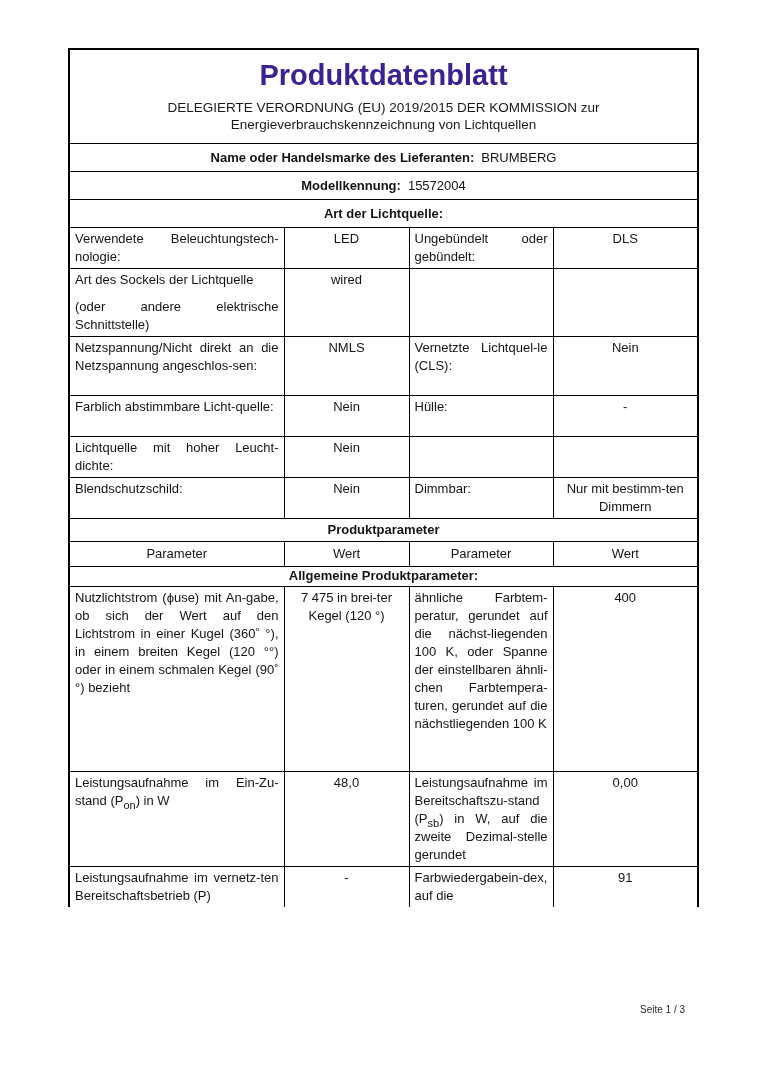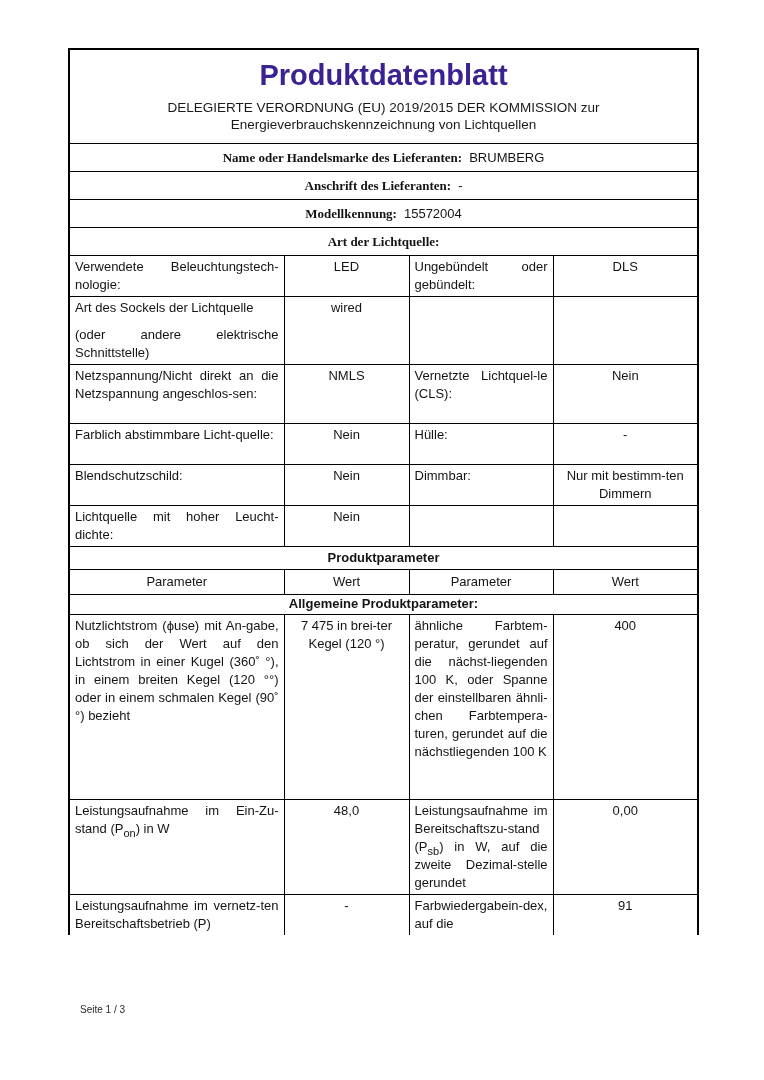--- a/index.html
+++ b/index.html
@@ -25,32 +25,32 @@
   tr.last td { border-bottom:none; }
   
   td.headblock { padding:8px 6px 10px 6px; }
   .title {
     font-size:29px; font-weight:bold; line-height:34px; color:#3B2191;
     letter-spacing:0px; margin-bottom:7px;
   }
   .sub { font-size:13.5px; line-height:17px; color:#1a1a1a; }
   
   td.pairrow { padding:5px 5px 4px 5px; height:17px; }
-  .b { font-weight:bold;font-family:Liberation Serif, serif; }
+  .b { font-weight:bold; }
   .v { margin-left:7px; }
   
   td.p { text-align:justify; }
   td.c { text-align:center; }
   td.secthead { font-weight:bold; padding:2px 5px; height:18px; }
   td.allg { text-align:center; font-weight:bold; padding:0px 5px 1px 5px; height:18px; }
   td.colhead { padding:3px 15px; height:17px; }
   .para2 { margin-top:9px; }
   sub { font-size:11px; line-height:0; }
   .footer {
-    position:absolute; left:80px; top:1004px; width:629px; text-align:left;
+    position:absolute; left:56px; top:1004px; width:629px; text-align:right;
     font-size:10px; color:#2a2a2a;
   }
   
   tr.h-art td { height:58px; }
   tr.h-netz td { height:54px; }
   tr.h-2l td { height:36px; }
   tr.h-energ td { height:72px; }
   tr.h-nutz td { height:180px; }
   tr.h-pon td { height:90px; }
 </style>
@@ -71,25 +71,20 @@
       <td colspan="4" class="headblock">
         <div class="title" style="color: rgb(59, 33, 145);">Produktdatenblatt</div>
         <div class="sub">DELEGIERTE VERORDNUNG (EU) 2019/2015 DER KOMMISSION zur</div>
         <div class="sub">Energieverbrauchskennzeichnung von Lichtquellen</div>
       </td>
     </tr>
 
     <tr>
       <td colspan="4" class="pairrow">
         <span class="b">Name oder Handelsmarke des Lieferanten:</span><span class="v">BRUMBERG</span>
-      </td>
-    </tr>
-    <tr>
-      <td colspan="4" class="pairrow">
-        <span class="b">Anschrift des Lieferanten:</span><span class="v">-</span>
       </td>
     </tr>
     <tr>
       <td colspan="4" class="pairrow">
         <span class="b">Modellkennung:</span><span class="v">15572004</span>
       </td>
     </tr>
     <tr>
       <td colspan="4" class="pairrow">
         <span class="b">Art der Lichtquelle:</span>
@@ -117,30 +112,30 @@
       <td class="p">Vernetzte Lichtquel-le (CLS):</td>
       <td class="c">Nein</td>
     </tr>
     <tr class="h-2l">
       <td class="p">Farblich abstimmbare Licht-quelle:</td>
       <td class="c">Nein</td>
       <td class="p">Hülle:</td>
       <td class="c">-</td>
     </tr>
     <tr class="h-2l">
+      <td class="p">Lichtquelle mit hoher Leucht-dichte:</td>
+      <td class="c">Nein</td>
+      <td class="p"></td>
+      <td class="c"></td>
+    </tr>
+    <tr class="h-2l">
       <td class="p">Blendschutzschild:</td>
       <td class="c">Nein</td>
       <td class="p">Dimmbar:</td>
       <td class="c">Nur mit bestimm-ten Dimmern</td>
-    </tr>
-    <tr class="h-2l">
-      <td class="p">Lichtquelle mit hoher Leucht-dichte:</td>
-      <td class="c">Nein</td>
-      <td class="p"></td>
-      <td class="c"></td>
     </tr>
 
     <tr>
       <td colspan="4" class="secthead">Produktparameter</td>
     </tr>
     <tr>
       <td class="colhead">Parameter</td>
       <td class="colhead">Wert</td>
       <td class="colhead">Parameter</td>
       <td class="colhead">Wert</td>

